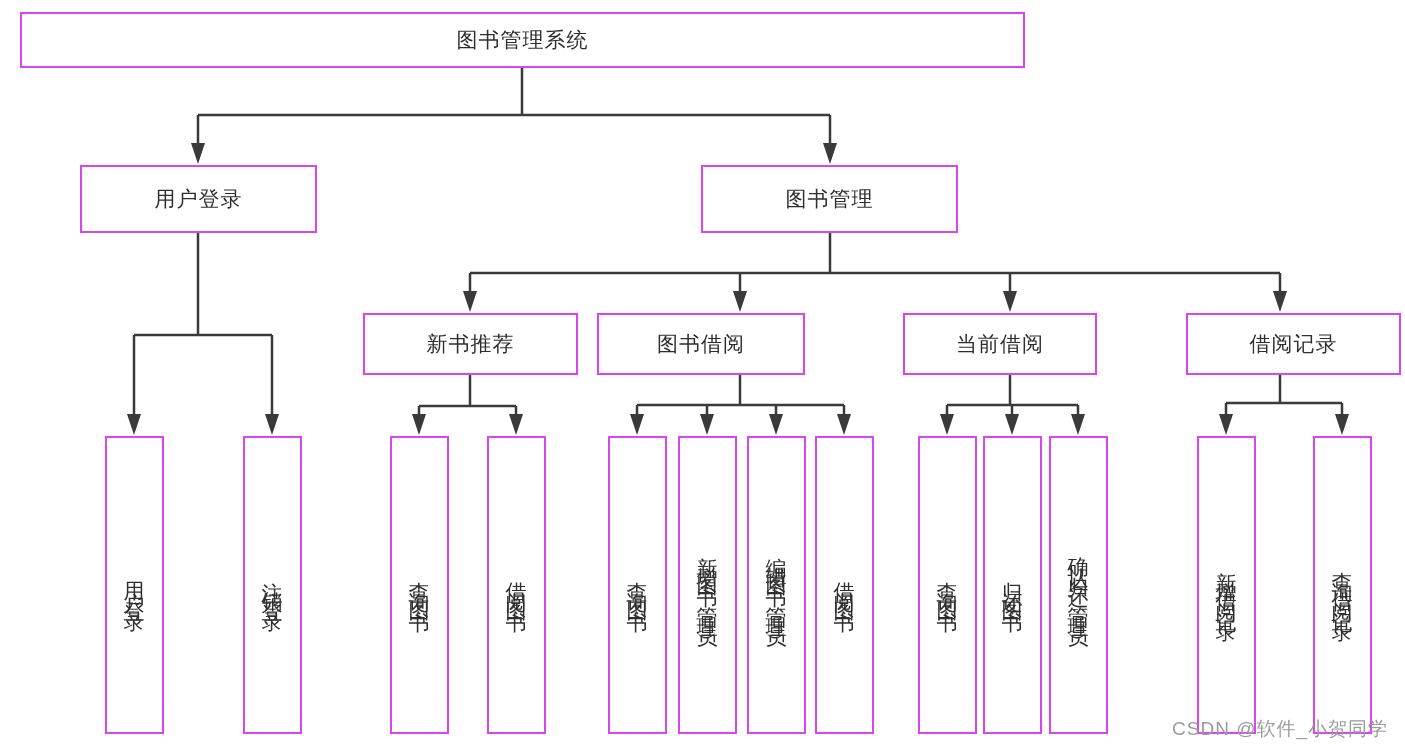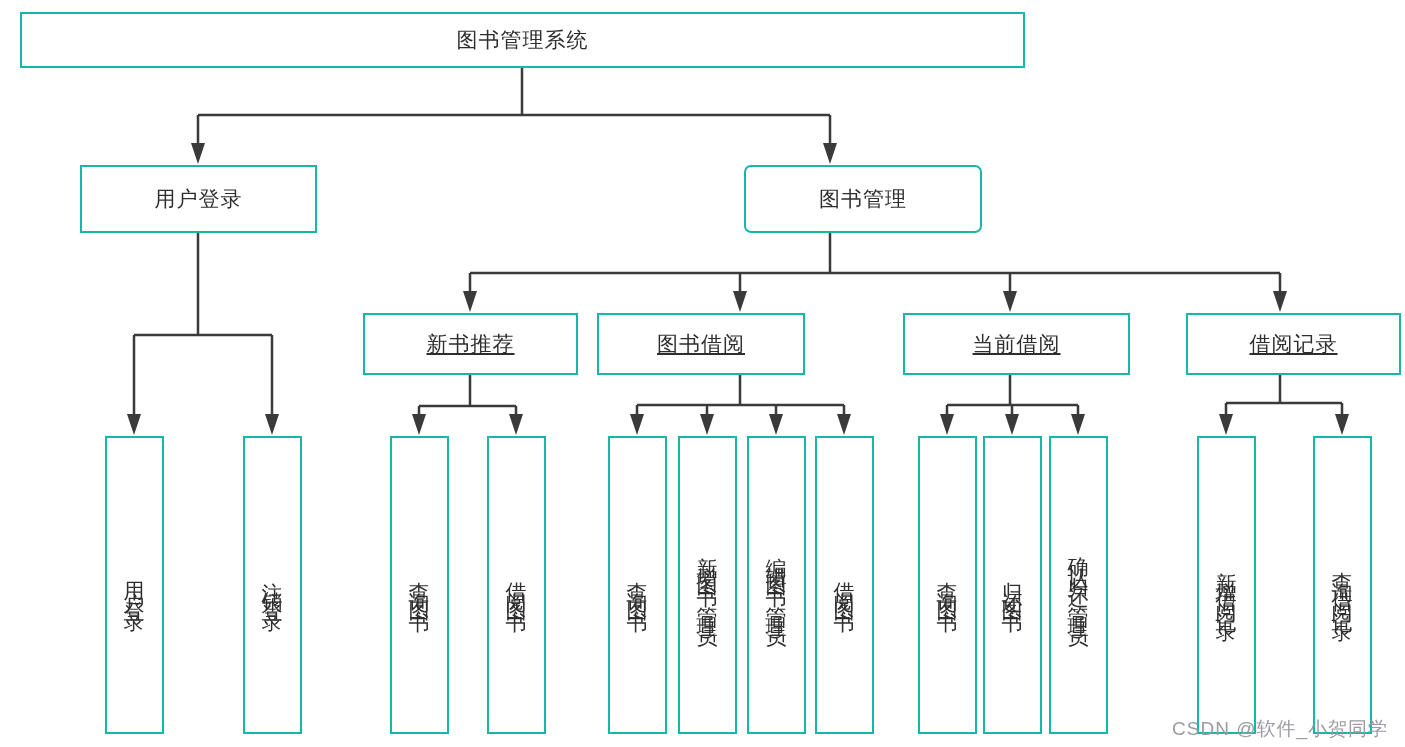--- a/index.html
+++ b/index.html
@@ -17,35 +17,35 @@
   }
   #connectors {
     position: absolute;
     left: 0; top: 0;
     width: 1405px;
     height: 747px;
   }
   .box {
     position: absolute;
     box-sizing: border-box;
-    border: 2px solid #14b8a6;
+    border: 2px solid #d946ef;
     background: #ffffff;
     display: flex;
     align-items: center;
     justify-content: center;
     color: #2e2e2e;
   }
   .box .hlabel {
     font-size: 21px;
     letter-spacing: 1px;
     white-space: nowrap;
   }
   .root-box   { left: 20px;  top: 12px;  width: 1005px; height: 56px; border-width: 2.5px; }
   .l2-box     { top: 165px;  height: 68px; }
-  .l3-box     { top: 313px;  height: 62px; text-decoration: underline; }
+  .l3-box     { top: 313px;  height: 62px; }
   .leaf       { top: 436px;  height: 298px; width: 59px; }
   .leaf .vlabel {
     writing-mode: vertical-rl;
     text-orientation: mixed;
     font-size: 21px;
     letter-spacing: 10px;
     line-height: 1;
     color: #2e2e2e;
   }
   #watermark {
@@ -110,31 +110,31 @@
     </g>
   </svg>
 
   <div class="box root-box">
     <span class="hlabel">图书管理系统</span>
   </div>
 
   <div class="box l2-box" style="left:80px; width:237px;">
     <span class="hlabel">用户登录</span>
   </div>
-  <div class="box l2-box" style="left:744px; width:238px;border-radius:7px;">
+  <div class="box l2-box" style="left:701px; width:257px;">
     <span class="hlabel">图书管理</span>
   </div>
 
   <div class="box l3-box" style="left:363px; width:215px;">
     <span class="hlabel">新书推荐</span>
   </div>
   <div class="box l3-box" style="left:597px; width:208px;">
     <span class="hlabel">图书借阅</span>
   </div>
-  <div class="box l3-box" style="left:903px; width:227px;">
+  <div class="box l3-box" style="left:903px; width:194px;">
     <span class="hlabel">当前借阅</span>
   </div>
   <div class="box l3-box" style="left:1173px; width:215px;margin-left:13px;">
     <span class="hlabel">借阅记录</span>
   </div>
 
   <div class="box leaf" style="left:105px;">
     <span class="vlabel">用户登录</span>
   </div>
   <div class="box leaf" style="left:243px;">

